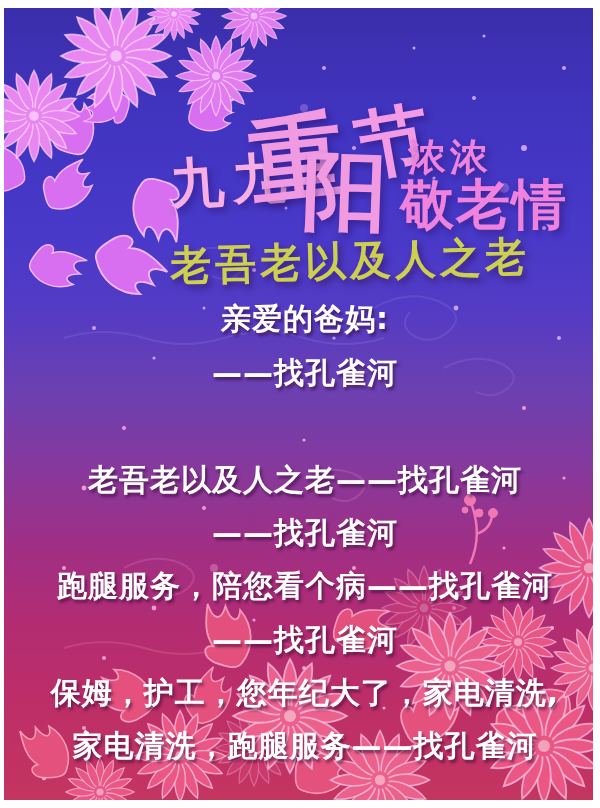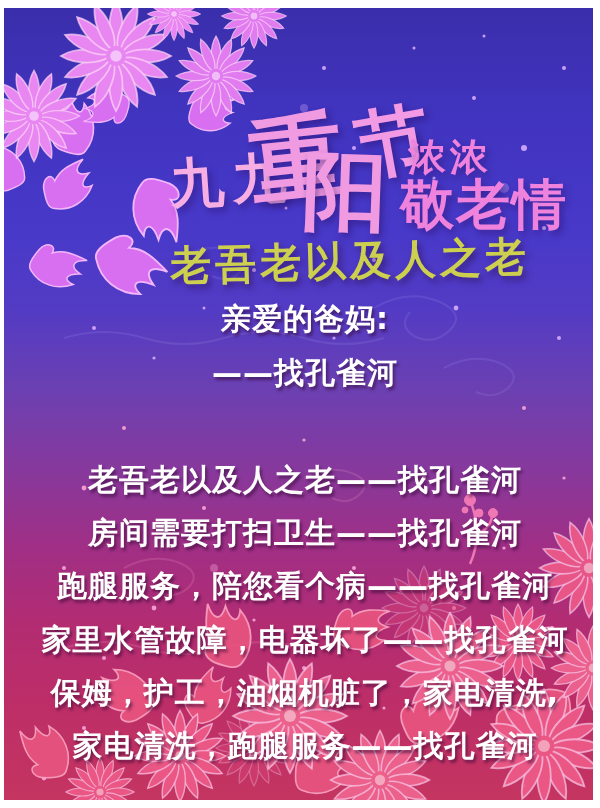--- a/index.html
+++ b/index.html
@@ -193,33 +193,31 @@
     <span>亲爱的爸妈:</span>
   </div>
   <div class="line y1">
     <span>——找孔雀河</span>
   </div>
   <div class="line y3">
     <span>老吾老以及人之老</span>
     <span>——找孔雀河</span>
   </div>
   <div class="line y4">
-    <span>房间需要打扫卫生</span>
     <span>——找孔雀河</span>
   </div>
   <div class="line y5">
     <span>跑腿服务，陪您看个病</span>
     <span>——找孔雀河</span>
   </div>
   <div class="line y6">
-    <span>家里水管故障，电器坏了</span>
     <span>——找孔雀河</span>
   </div>
   <div class="line y7">
-    <span>保姆，护工，油烟机脏了，家电清洗,</span>
+    <span>保姆，护工，您年纪大了，家电清洗,</span>
     <span></span>
   </div>
   <div class="line y8">
     <span>家电清洗，跑腿服务</span>
     <span>——找孔雀河</span>
   </div>
 
 </div>
 
 </body></html>

